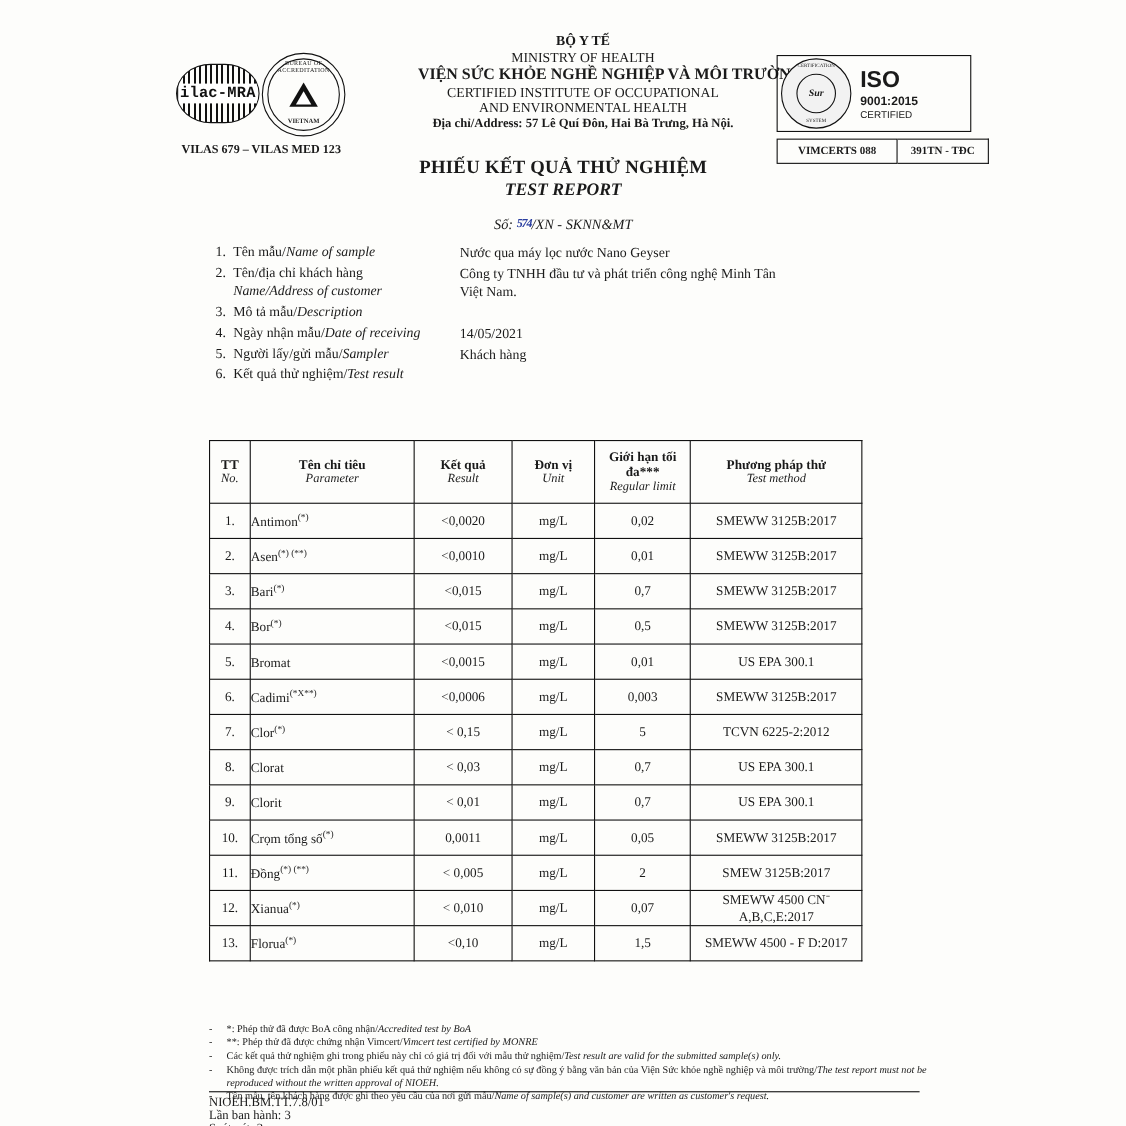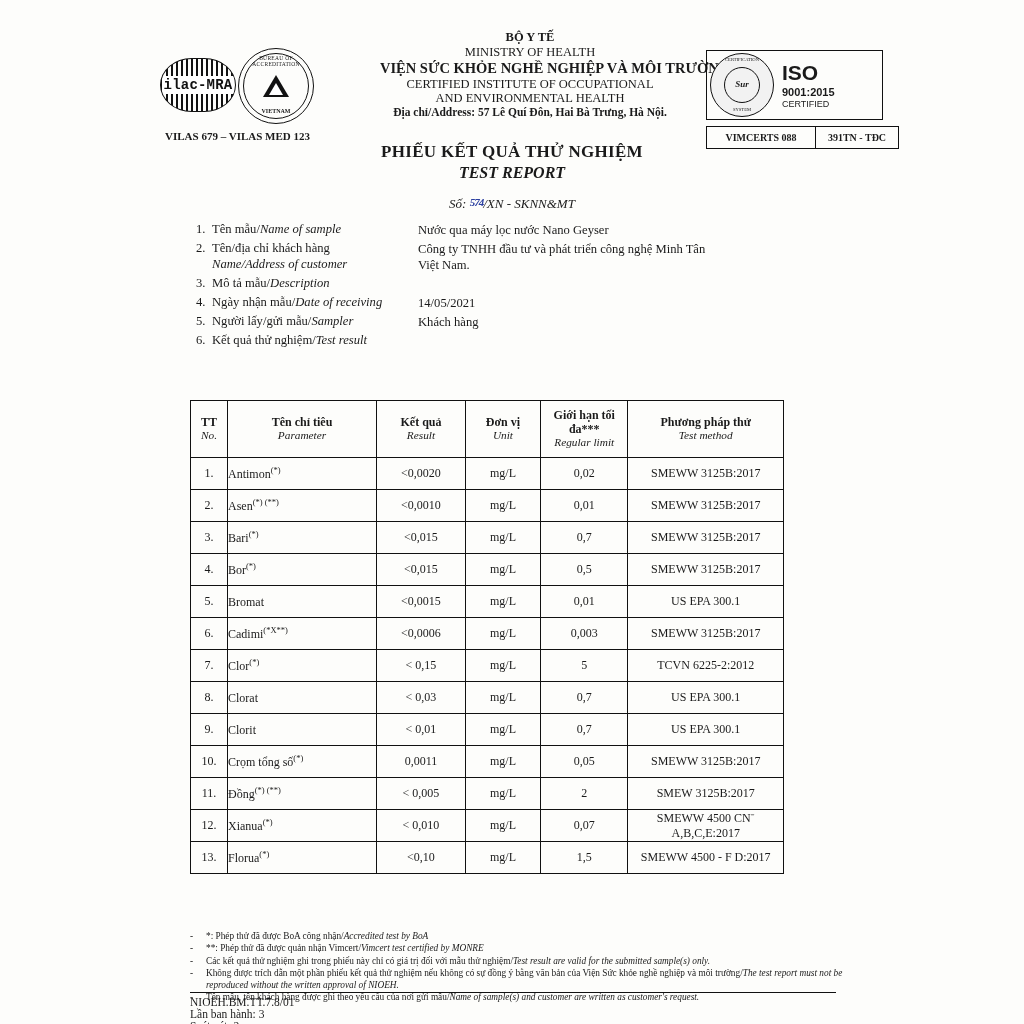--- a/index.html
+++ b/index.html
@@ -555,21 +555,21 @@
       </tbody>
   </table>
 
   <div class="notes">
       <div class="note-row">
         <div class="note-dash">-</div>
         <div class="note-txt"><span>*: Phép thử đã được BoA công nhận/</span><i>Accredited test by BoA</i></div>
       </div>
       <div class="note-row">
         <div class="note-dash">-</div>
-        <div class="note-txt"><span>**: Phép thử đã được quản nhận Vimcert/</span><i>Vimcert test certified by MONRE</i></div>
+        <div class="note-txt"><span>**: Phép thử đã được chứng nhận Vimcert/</span><i>Vimcert test certified by MONRE</i></div>
       </div>
       <div class="note-row">
         <div class="note-dash">-</div>
         <div class="note-txt"><span>Các kết quả thử nghiệm ghi trong phiếu này chỉ có giá trị đối với mẫu thử nghiệm/</span><i>Test result are valid for the submitted sample(s) only.</i></div>
       </div>
       <div class="note-row">
         <div class="note-dash">-</div>
         <div class="note-txt"><span>Không được trích dẫn một phần phiếu kết quả thử nghiệm nếu không có sự đồng ý bằng văn bản của Viện Sức khỏe nghề nghiệp và môi trường/</span><i>The test report must not be reproduced without the written approval of NIOEH.</i></div>
       </div>
       <div class="note-row">

